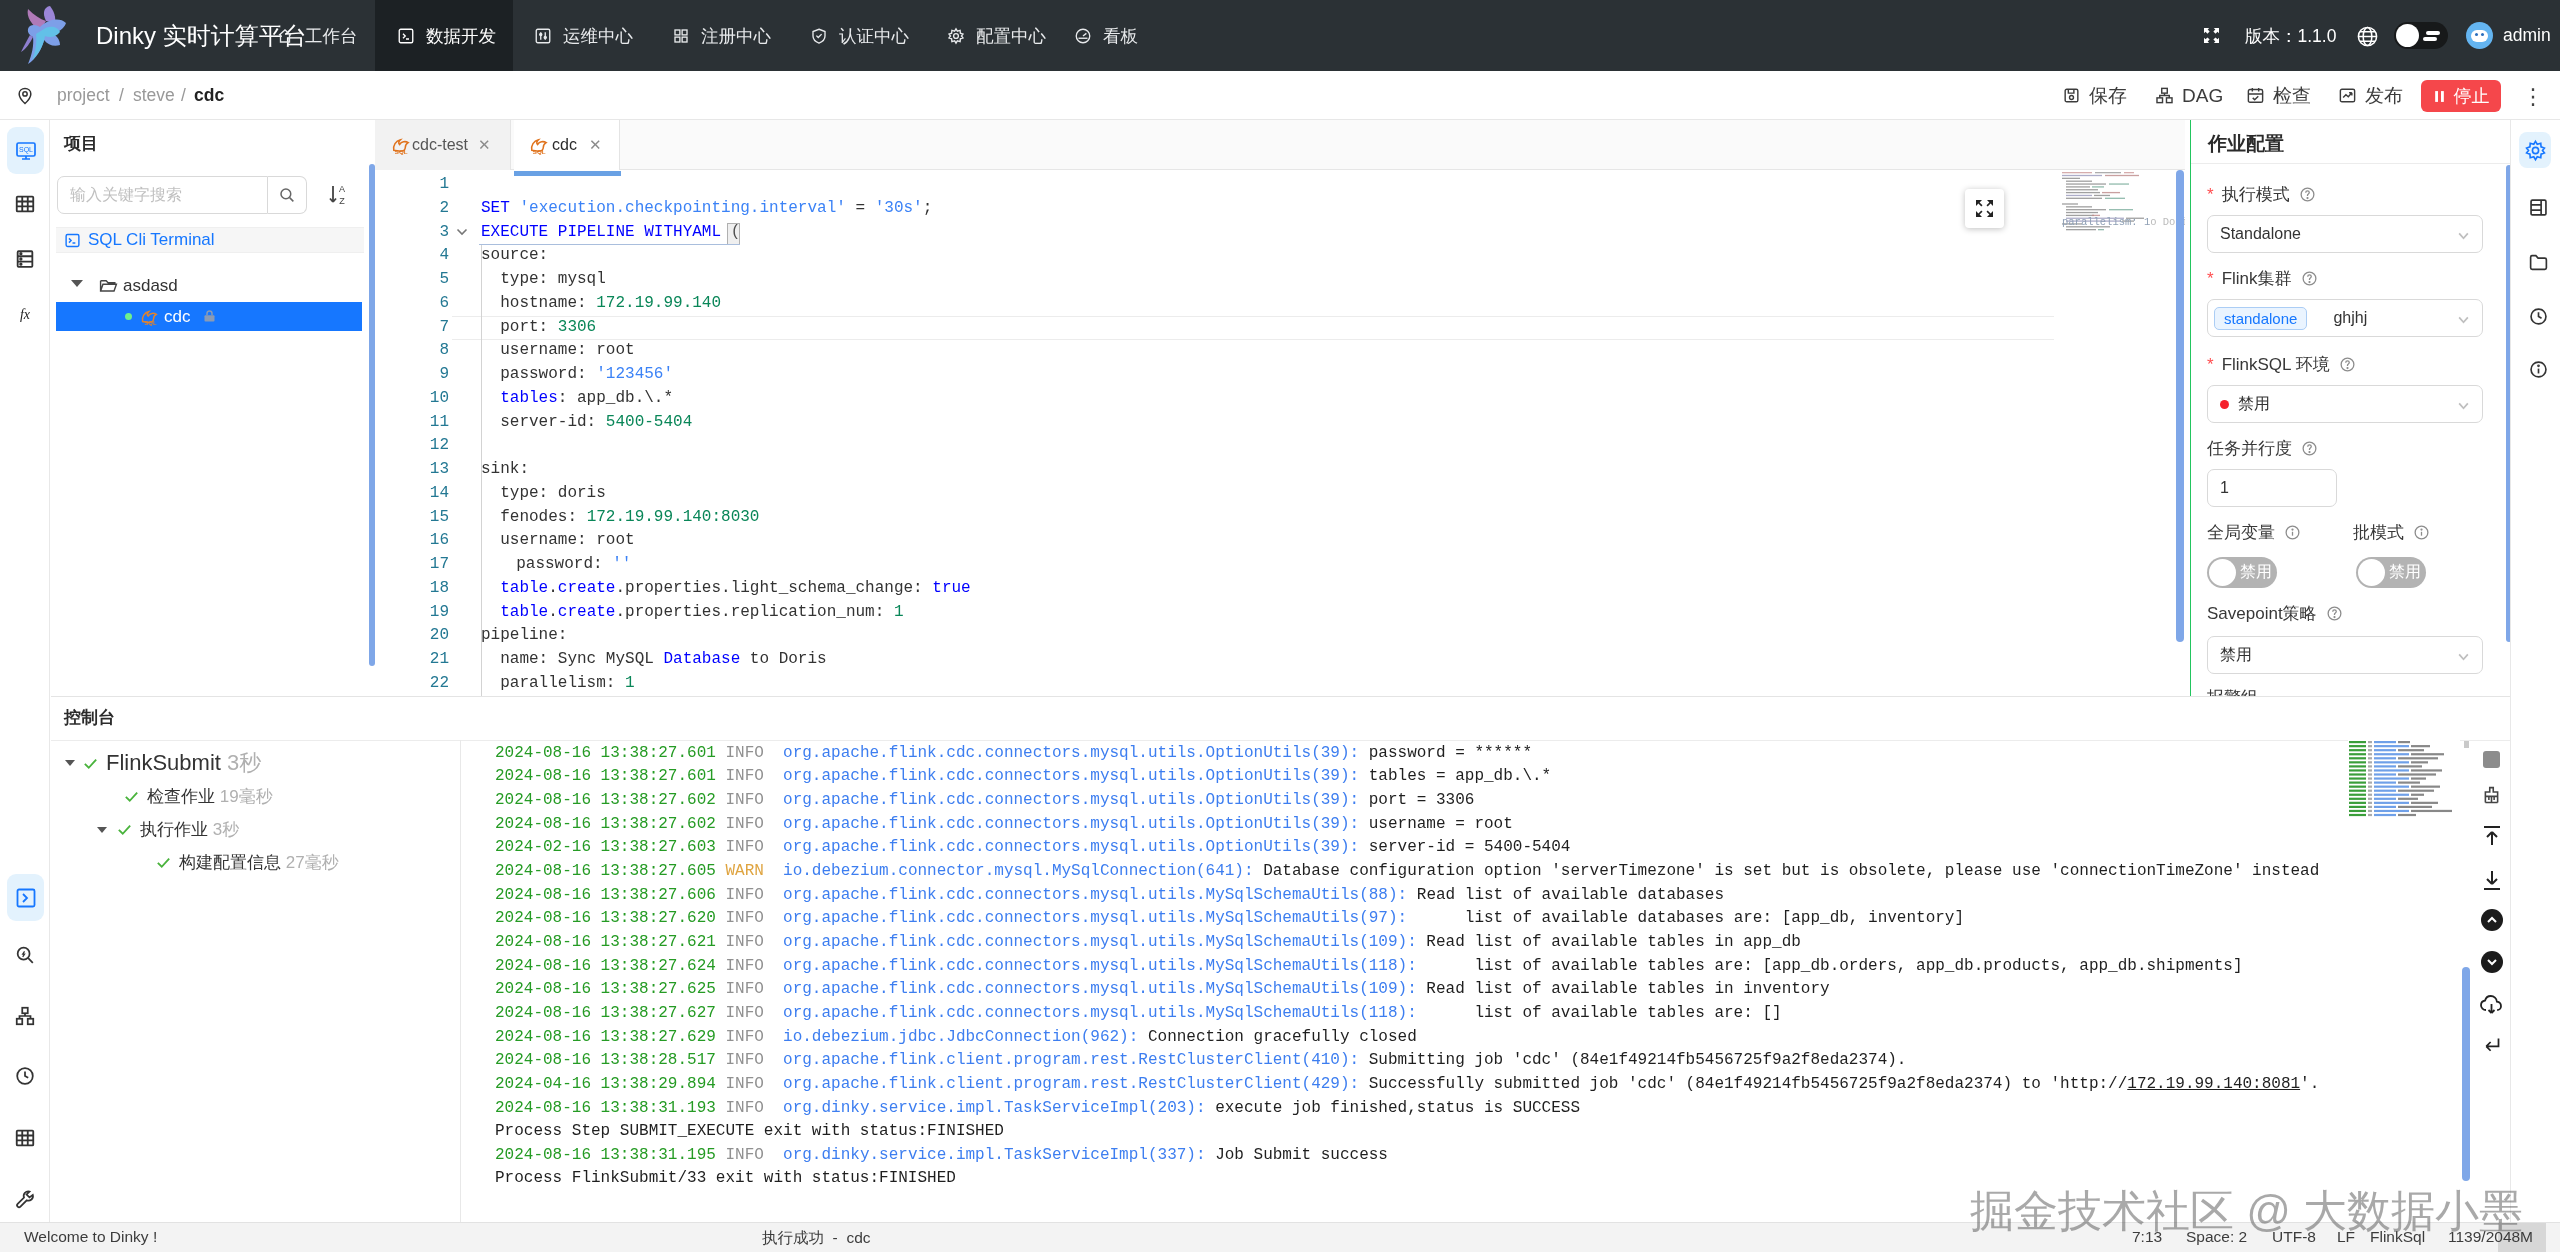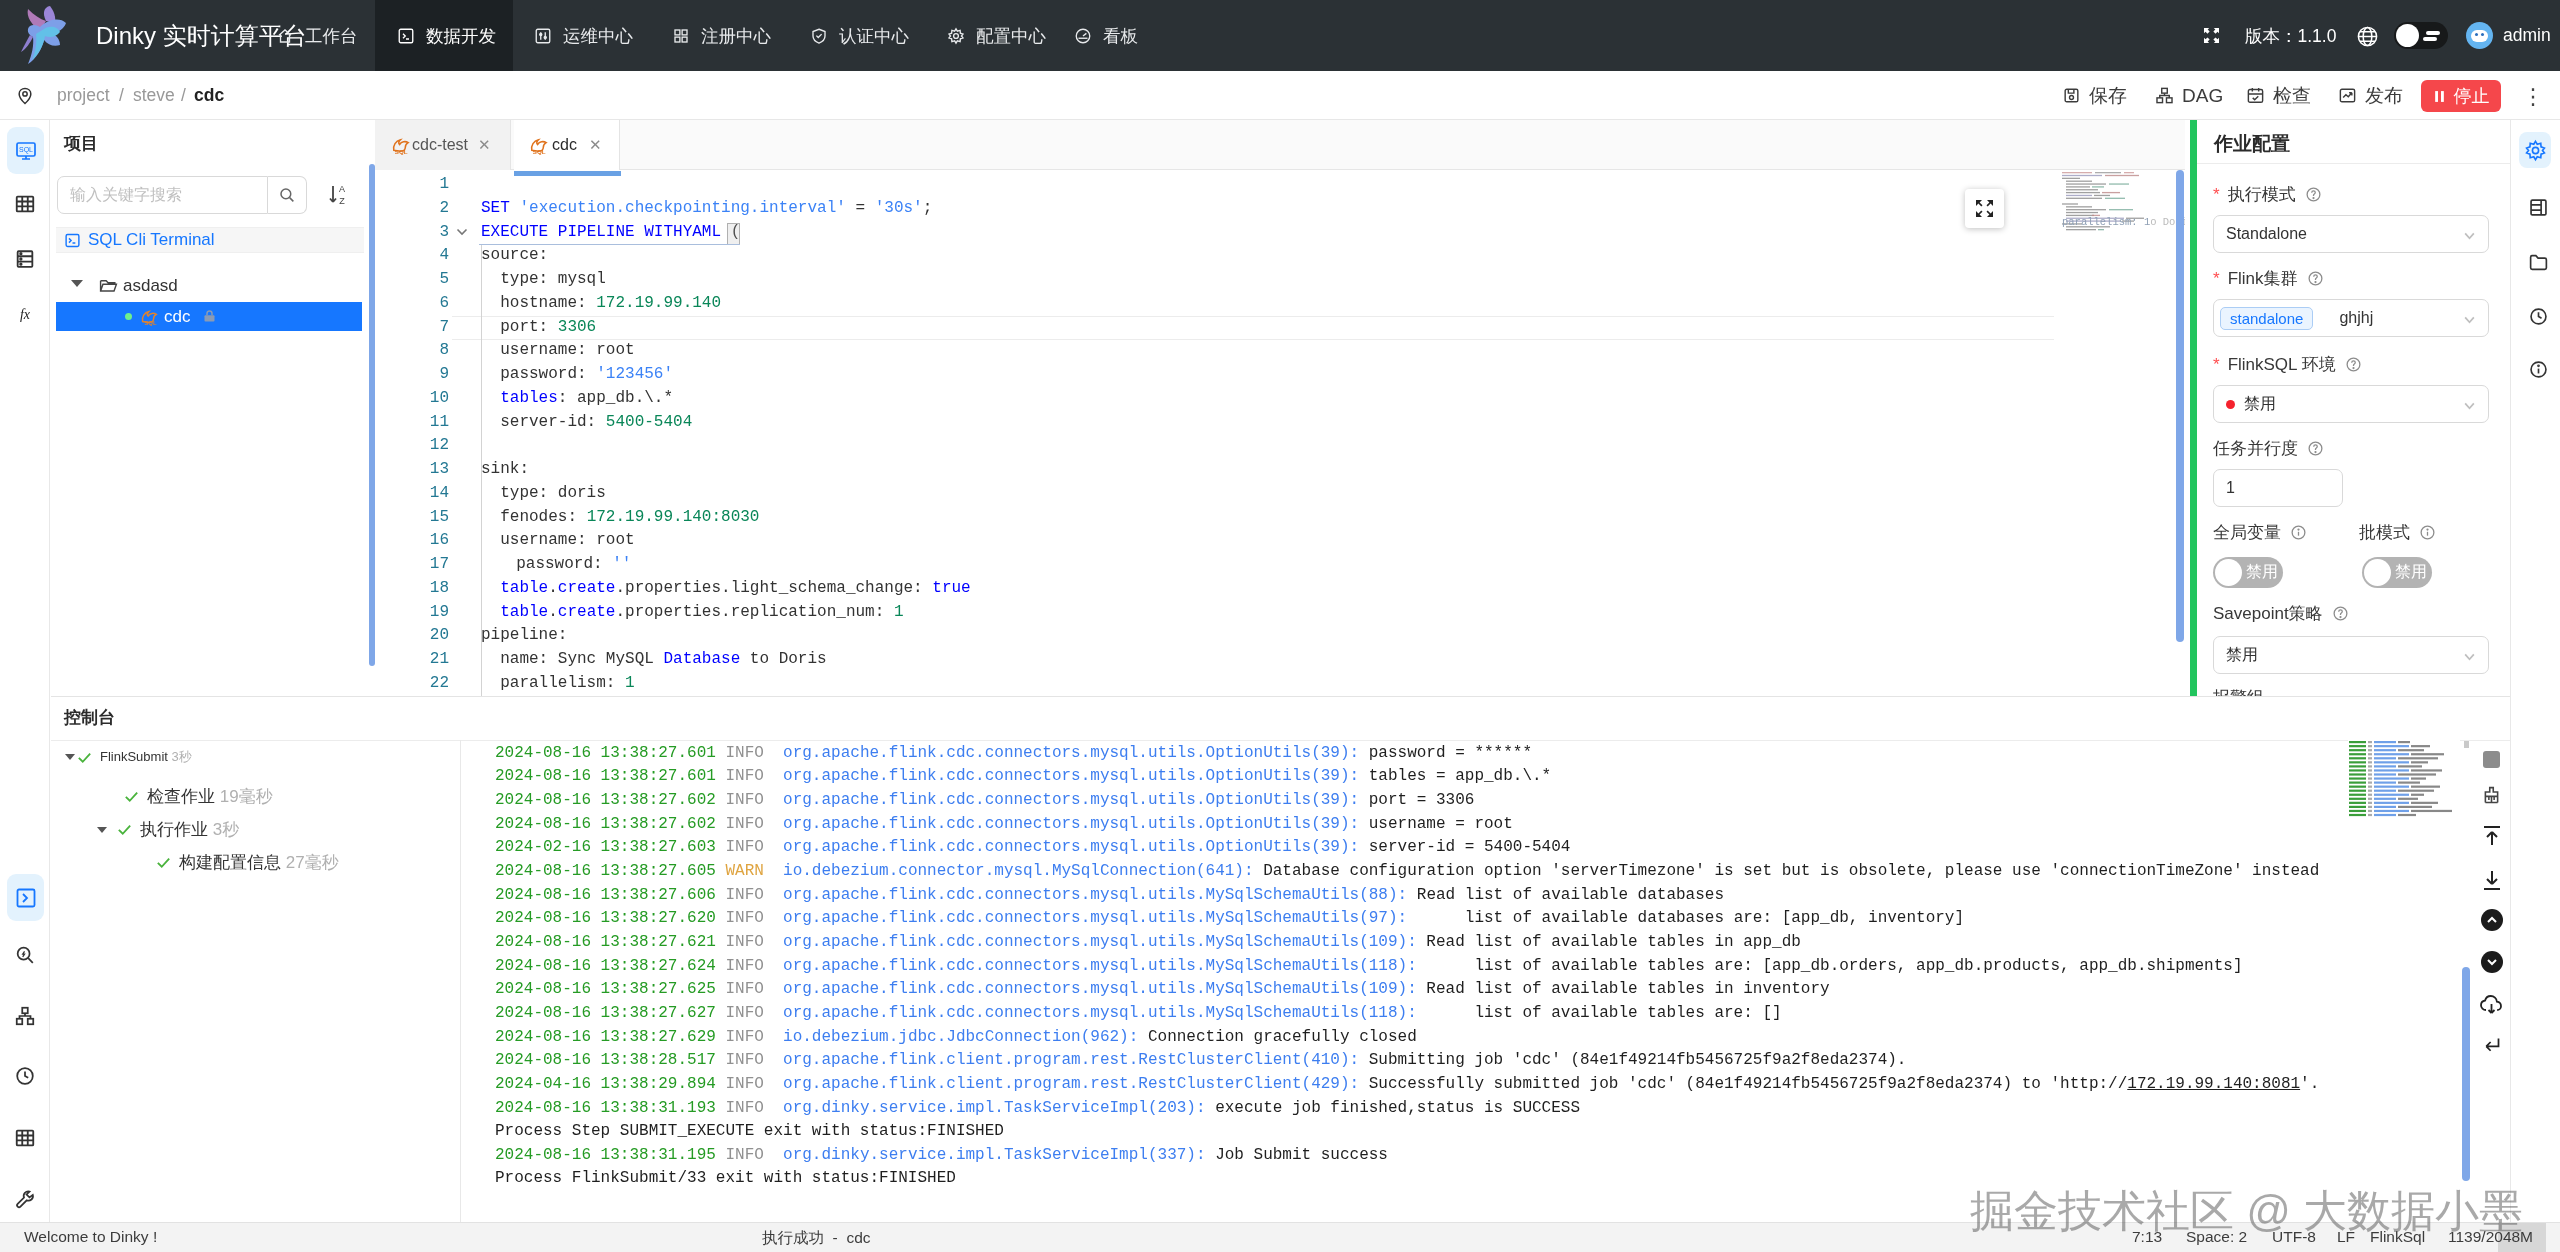--- a/index.html
+++ b/index.html
@@ -21,21 +21,21 @@
 
 #lpanel{position:absolute;left:51px;top:120px;width:324px;height:576px;background:#fff}
 
 #edit{position:absolute;left:375px;top:120px;width:1810px;height:576px;background:#fff}
 #tabbar{position:absolute;left:0;top:0;width:1810px;height:50px;background:#fafafa;border-bottom:1px solid #e6e6e6}
 .tab{position:absolute;top:0;height:50px;display:flex;align-items:center;font-size:16px}
 .codeline{position:absolute;white-space:pre;font-family:"Liberation Mono",monospace;font-size:16px;line-height:23.66px;height:23.66px}
 .ln{position:absolute;color:#237893;font-family:"Liberation Mono",monospace;font-size:16px;line-height:23.66px;height:23.66px;width:34px;text-align:right}
 .k{color:#0000ff}.s{color:#3b82f6}.n{color:#098658}
 
-#conf{position:absolute;left:2190px;top:120px;width:304px;height:576px;background:#fff;border-left:7px solid #22c55e}
+#conf{position:absolute;left:2190px;top:120px;width:304px;height:576px;background:#fff;border-left:1px solid #22c55e}
 .cfl{position:absolute;font-size:17px;color:#383838;display:flex;align-items:center;gap:5px}
 .req:before{content:"*";color:#ff4d4f;margin-right:3px;font-size:17px}
 .sel{position:absolute;left:16px;width:276px;height:38px;border:1px solid #d9d9d9;border-radius:7px;background:#fff;display:flex;align-items:center;padding:0 12px;font-size:16px;color:#333}
 .chev{position:absolute;right:12px;top:13px}
 .switch{position:absolute;width:70px;height:31px;border-radius:16px;background:#b3b3b3;color:#fff;font-size:16px}
 .switch .knob{position:absolute;left:2px;top:2px;width:27px;height:27px;border-radius:50%;background:#fff}
 .switch .txt{position:absolute;left:33px;top:5px}
 
 #rstrip{position:absolute;left:2510px;top:120px;width:50px;height:1102px;background:#fff;border-left:1px solid #e8e8e8}
 
@@ -540,21 +540,21 @@
         <circle cx="12" cy="7.8" r="0.6" fill="#333"></circle>
       </svg>
   </div>
 </div>
 
 <div id="console">
   <div class="abs" style="left:13px;top:9px;font-size:17px;font-weight:bold;color:#2b2b2b">控制台</div>
   <div class="abs" style="left:0;top:43px;width:2459px;height:1px;background:#ececec"></div>
   <div class="abs" style="left:409px;top:43px;width:1px;height:483px;background:#e8e8e8"></div>
   <div id="tree">
-  <div class="abs" style="left:14px;top:51px;display:flex;align-items:center;gap:1px;font-size:13px;color:#333">
+  <div class="abs" style="left:14px;top:51px;display:flex;align-items:center;gap:7px;font-size:22px;color:#333">
         <span style="display:inline-block;width:0;height:0;border-left:5.5px solid transparent;border-right:5.5px solid transparent;border-top:6.5px solid #555"></span>
         <span style="display:flex;gap:7px;align-items:center">
           <svg width="17" height="17" viewBox="0 0 24 24" fill="none" stroke="#49b33c" stroke-width="2.6">
             <path d="M4 12.5 L9.5 18 L20 6.5"></path>
           </svg>
           <span>FlinkSubmit <span style="color:#b0b0b0">3秒</span></span>
         </span>
       </div>
   <div class="abs" style="left:72px;top:88px;display:flex;align-items:center;gap:7px;font-size:17px;color:#333">
         <svg width="17" height="17" viewBox="0 0 24 24" fill="none" stroke="#49b33c" stroke-width="2.6">

